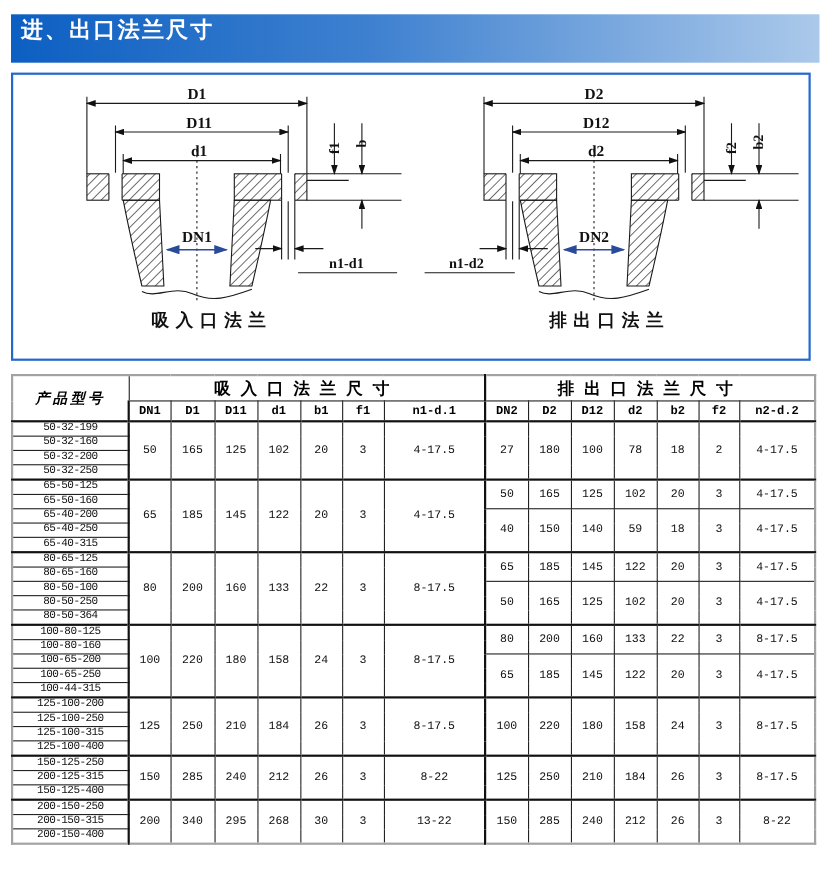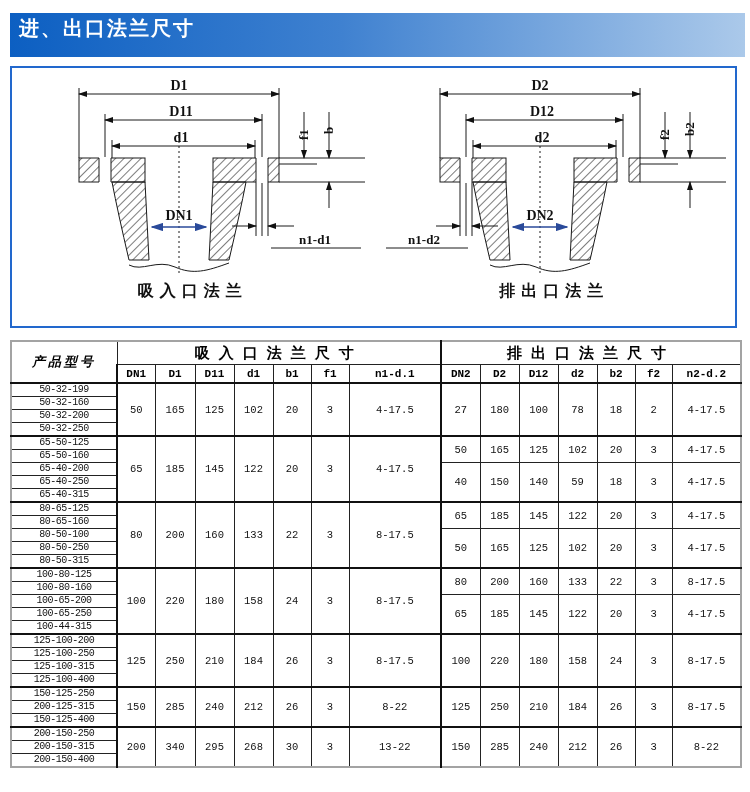--- a/index.html
+++ b/index.html
@@ -300,21 +300,21 @@
         <td rowspan="3">125</td>
         <td rowspan="3">102</td>
         <td rowspan="3">20</td>
         <td rowspan="3">3</td>
         <td rowspan="3">4-17.5</td>
       </tr>
       <tr>
         <td class="model">80-50-250</td>
       </tr>
       <tr>
-        <td class="model">80-50-315</td>
+        <td class="model">80-50-364</td>
       </tr>
       <tr class="group-start">
         <td class="model">100-80-125</td>
         <td rowspan="5" class="sep">100</td>
         <td rowspan="5">220</td>
         <td rowspan="5">180</td>
         <td rowspan="5">158</td>
         <td rowspan="5">24</td>
         <td rowspan="5">3</td>
         <td rowspan="5">8-17.5</td>

